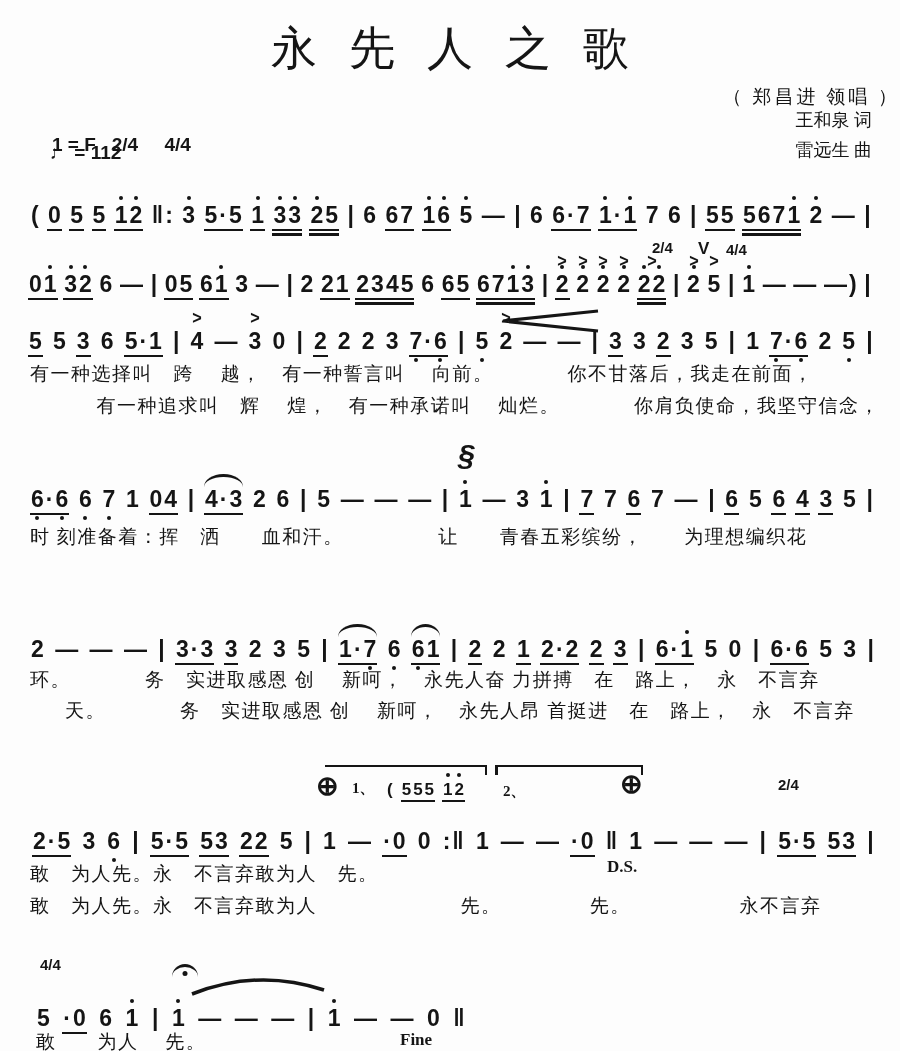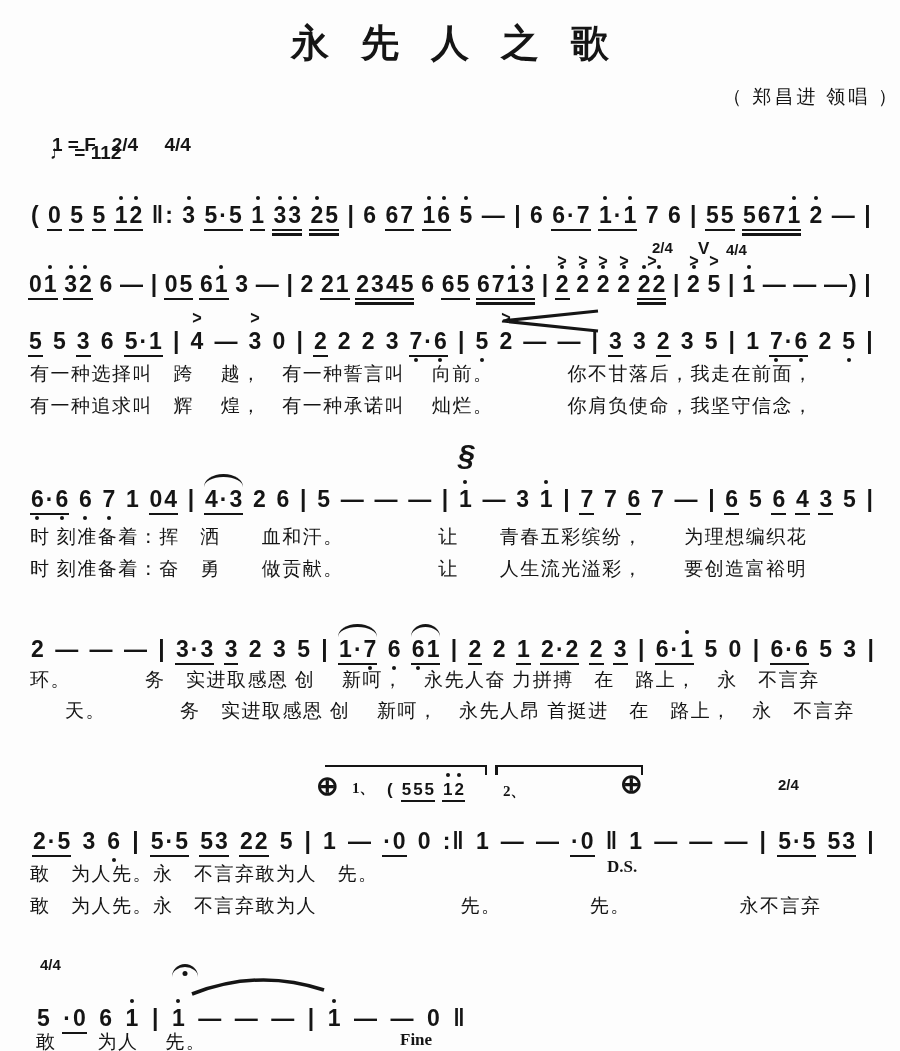--- a/index.html
+++ b/index.html
@@ -5,21 +5,21 @@
   html,body{margin:0;padding:0;background:#e8e8e8;}
   .sheet{
     position:relative; width:900px; height:1051px; margin:0 auto;
     background:#fdfdfd; color:#151515; overflow:hidden;
     font-family:"Liberation Sans", sans-serif;
   }
   .abs{position:absolute;}
   
   .title{
     top:18px; left:0; width:100%; text-align:center;
-    font-size:38px; font-weight:bold; letter-spacing:32px; text-indent:32px;
+    font-size:46px; font-weight:normal; letter-spacing:32px; text-indent:32px;
     font-family:"Liberation Serif", serif;
   }
   .subtitle{
     top:84px; left:0; width:100%; text-align:right;
     font-size:19px; letter-spacing:3px; font-family:"Liberation Serif", serif;
   }
   .keymeter{top:102px; left:52px; font-size:19px; font-weight:bold; white-space:pre;margin-top:32px;}
   .tempo{top:142px; left:50px; font-size:19px; font-weight:bold; white-space:pre;}
   .credits{top:106px; right:28px; text-align:right; font-size:18px; line-height:1.65;
     font-family:"Liberation Serif", serif;}
@@ -65,20 +65,24 @@
 </style>
 </head>
 <body>
 
 <div class="sheet">
 
   <div class="abs title">永先人之歌</div>
   <div class="abs subtitle">（ 郑昌进 领唱 ）</div>
   <div class="abs keymeter">1 = F   2/4     4/4</div>
   <div class="abs tempo">♩ = 112</div>
+  <div class="abs credits">
+    <div>王和泉 词</div>
+    <div>雷远生 曲</div>
+  </div>
 
   <div class="sys" style="top:197px; left:30px; right:28px;">
       <span class="tok">
         <span class="ch">(</span>
       </span>
       <span class="tok">
         <span class="ch">0</span>
         <i class="u u1"></i>
       </span>
       <span class="tok">
@@ -831,23 +835,22 @@
   <div class="abs mk breath" style="top:239px; left:698px;">V</div>
   <div class="abs mk smallmeter" style="top:241px; left:726px;">4/4</div>
 
   <svg class="abs" style="top:306px; left:498px;" width="104" height="30">
     <polyline points="100,5 5,15 100,25" fill="none" stroke="#151515" stroke-width="3.2"></polyline>
   </svg>
 
   <div class="abs segno" style="top:438px; left:458px;">§</div>
 
   <div class="lyr" style="top:364px;">有一种选择叫　跨　 越，　有一种誓言叫　 向前。　　　  你不甘落后，我走在前面，</div>
-  <div class="lyr" style="top:396px;">有一种追求叫　辉　 煌，　有一种承诺叫　 灿烂。　　　  你肩负使命，我坚守信念，</div>
+  <div class="lyr" style="top:396px;text-align:right;">有一种追求叫　辉　 煌，　有一种承诺叫　 灿烂。　　　  你肩负使命，我坚守信念，</div>
   <div class="lyr" style="top:527px;">时 刻准备着：挥　洒　　血和汗。　　　　  让　　青春五彩缤纷，　　为理想编织花</div>
-  <div class="lyr" style="top:559px;">时 刻准备着：奋　勇　　做贡献。　　　　  让　　人生流光溢彩，　　要创造富裕明</div>
   <div class="lyr" style="top:670px;">环。　　　  务　实进取感恩 创　 新呵，　永先人奋 力拼搏　在　路上，　永　不言弃</div>
   <div class="lyr" style="top:701px;margin-left:35px;">天。　　　  务　实进取感恩 创　 新呵，　永先人昂 首挺进　在　路上，　永　不言弃</div>
   <div class="lyr" style="top:864px;">敢　为人先。永　不言弃敢为人　先。</div>
   <div class="lyr" style="top:896px;">敢　为人先。永　不言弃敢为人　　　　　　　先。　　　　 先。　　　　　 永不言弃</div>
   <div class="lyr" style="top:1032px; left:36px;">敢　　为人　 先。</div>
 
   <div class="abs volta-line" style="top:765px; left:325px; width:162px; height:12px;">
       <i class="tickR"></i>
     </div>
   <div class="abs volta-line" style="top:765px; left:495px; width:148px; height:12px;">

